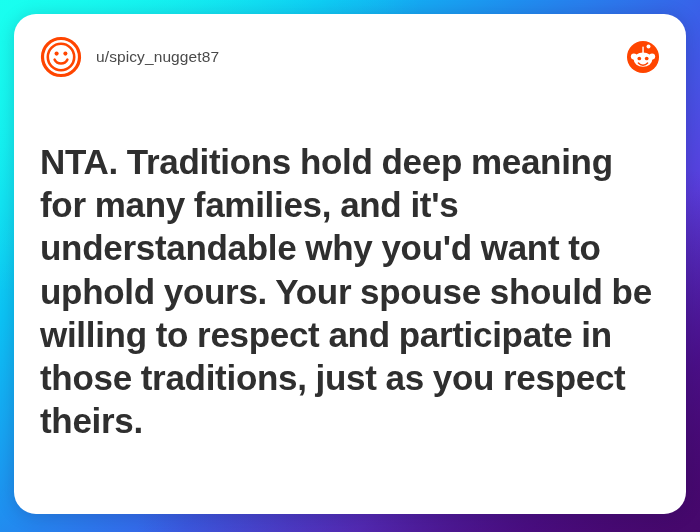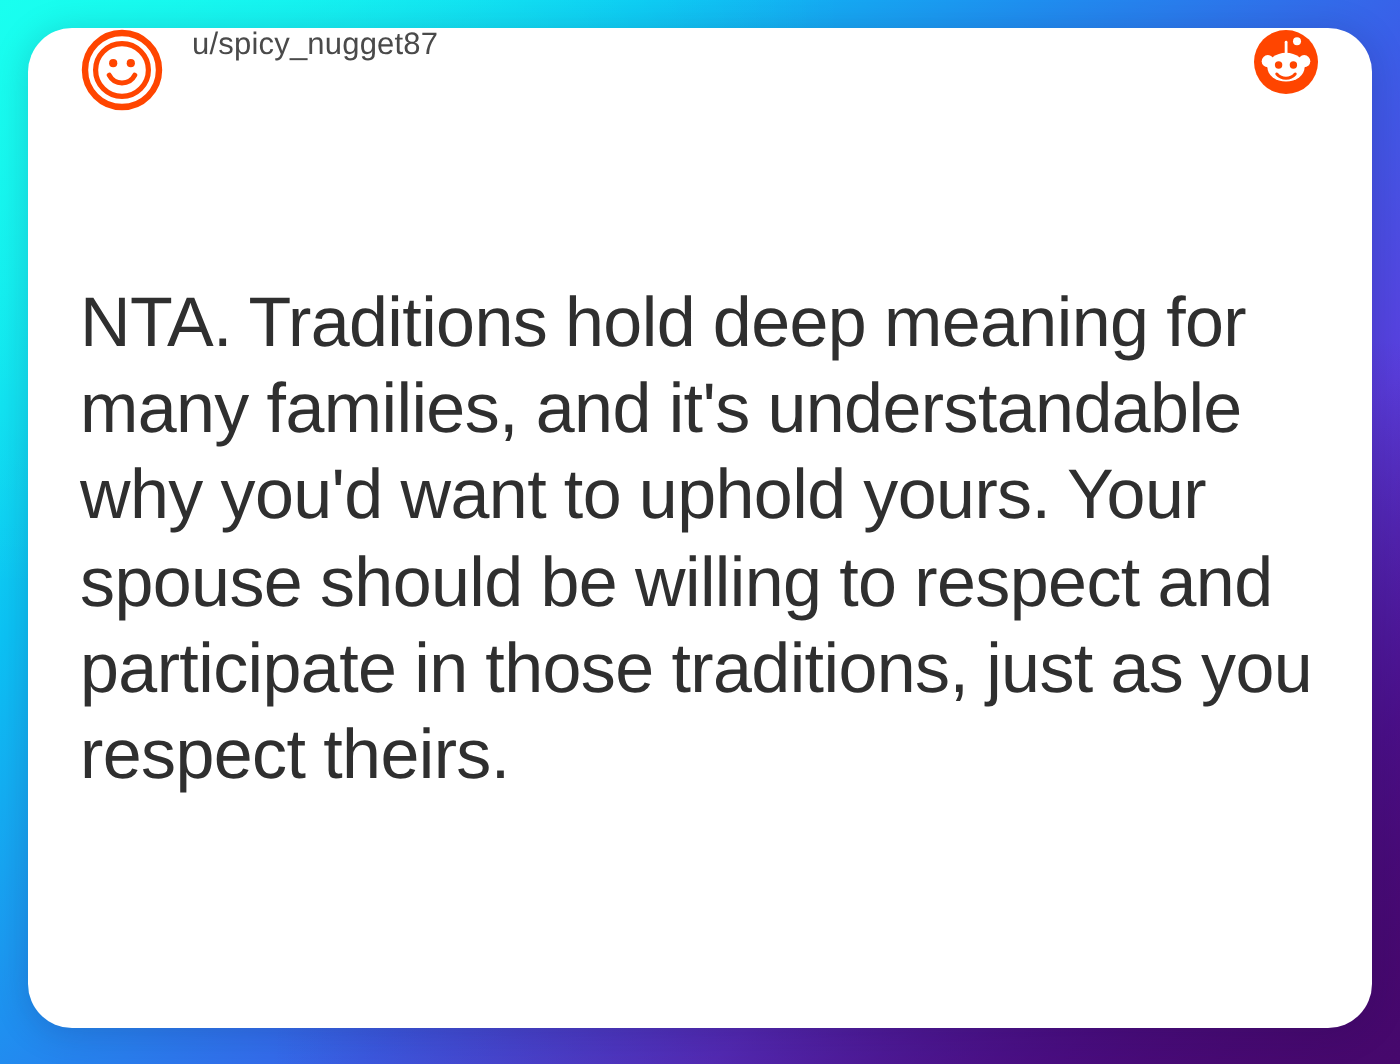--- a/index.html
+++ b/index.html
@@ -39,21 +39,21 @@
     background:#ffffff;
     border-radius:22px;
     box-shadow:0 2px 18px rgba(20,10,60,.18);
     z-index:2;
     overflow:hidden;
   }
 
   
   .card-header {
     display:flex;
-    align-items:flex-start;
+    align-items:center;
     height:86px;
     padding:0 26px 0 26px;
   }
   .avatar {
     width:42px; height:42px;
     flex:0 0 42px;
     display:block;
   }
   .username {
     margin-left:14px;
@@ -67,21 +67,21 @@
 
   
   .card-body {
     padding:40px 26px 0 26px;
   }
   .post-text {
     font-size:35px;
     line-height:1.235;
     color:#2f2f2f;
     letter-spacing:-0.3px;
-    font-weight:400;
+    font-weight:700;
     word-spacing:-0.5px;
   }
 </style>
 </head>
 <body>
 
 <div id="stage">
 
   <div id="card">
 

